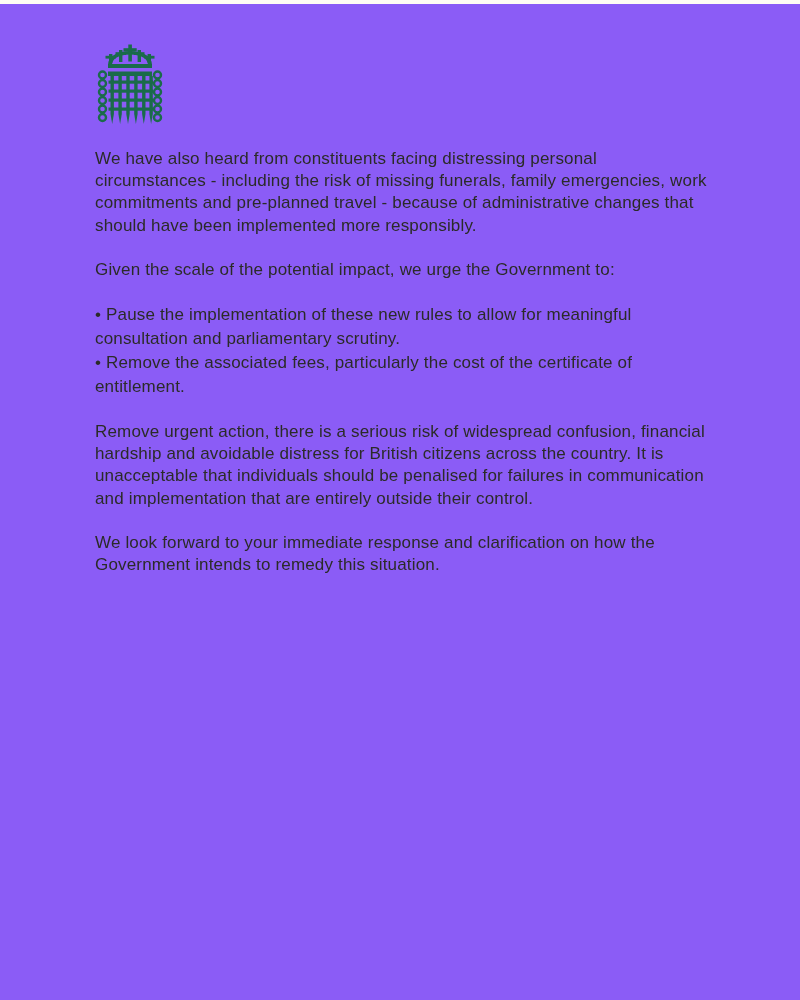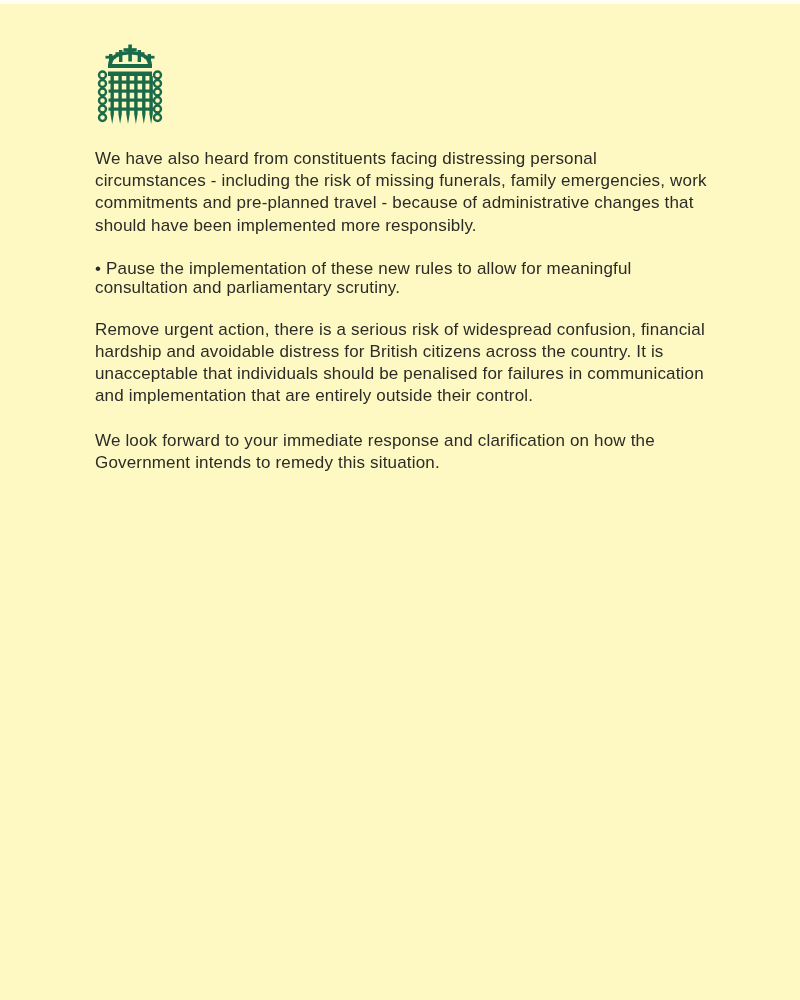--- a/index.html
+++ b/index.html
@@ -11,21 +11,21 @@
     width: 800px;
     height: 1000px;
     background: #fefbef;
     font-family: "Liberation Sans", sans-serif;
     overflow: hidden;
   }
   .page {
     position: relative;
     width: 800px;
     height: 1000px;
-    background: #fef9c3;
+    background: #8b5cf6;
     box-sizing: border-box;
   }
   .top-edge {
     position: absolute;
     top: 0; left: 0;
     width: 800px;
     height: 4px;
     background: #fffdf4;
   }
   .logo-block {
@@ -57,21 +57,21 @@
   .para:last-child {
     margin-bottom: 0;
   }
   .bullet-list {
     list-style: none;
     margin: 0 0 22px 0;
     padding: 0;
   }
   .bullet-item {
     font-size: 17px;
-    line-height: 19px;
+    line-height: 24px;
     color: #2b2b28;
     margin: 0;
     padding: 0;
     letter-spacing: 0.01em;
   }
 </style>
 </head>
 <body>
 
 <div class="page">
@@ -136,23 +136,25 @@
         <circle cx="63.5" cy="65" r="3.5" fill="none" stroke="#1a6b4a" stroke-width="2.4"></circle>
         <circle cx="63.5" cy="73.5" r="3.5" fill="none" stroke="#1a6b4a" stroke-width="2.4"></circle>
       </g>
     </svg>
   </div>
 
   <div class="letter-body">
 
     <p class="para">We have also heard from constituents facing distressing personal circumstances - including the risk of missing funerals, family emergencies, work commitments and pre-planned travel - because of administrative changes that should have been implemented more responsibly.</p>
 
+    <p class="para">Given the scale of the potential impact, we urge the Government to:</p>
 
     <ul class="bullet-list">
       <li class="bullet-item">• Pause the implementation of these new rules to allow for meaningful consultation and parliamentary scrutiny.</li>
+      <li class="bullet-item">• Remove the associated fees, particularly the cost of the certificate of entitlement.</li>
     </ul>
 
     <p class="para">Remove urgent action, there is a serious risk of widespread confusion, financial hardship and avoidable distress for British citizens across the country. It is unacceptable that individuals should be penalised for failures in communication and implementation that are entirely outside their control.</p>
 
     <p class="para">We look forward to your immediate response and clarification on how the Government intends to remedy this situation.</p>
 
   </div>
 
 </div>
 

